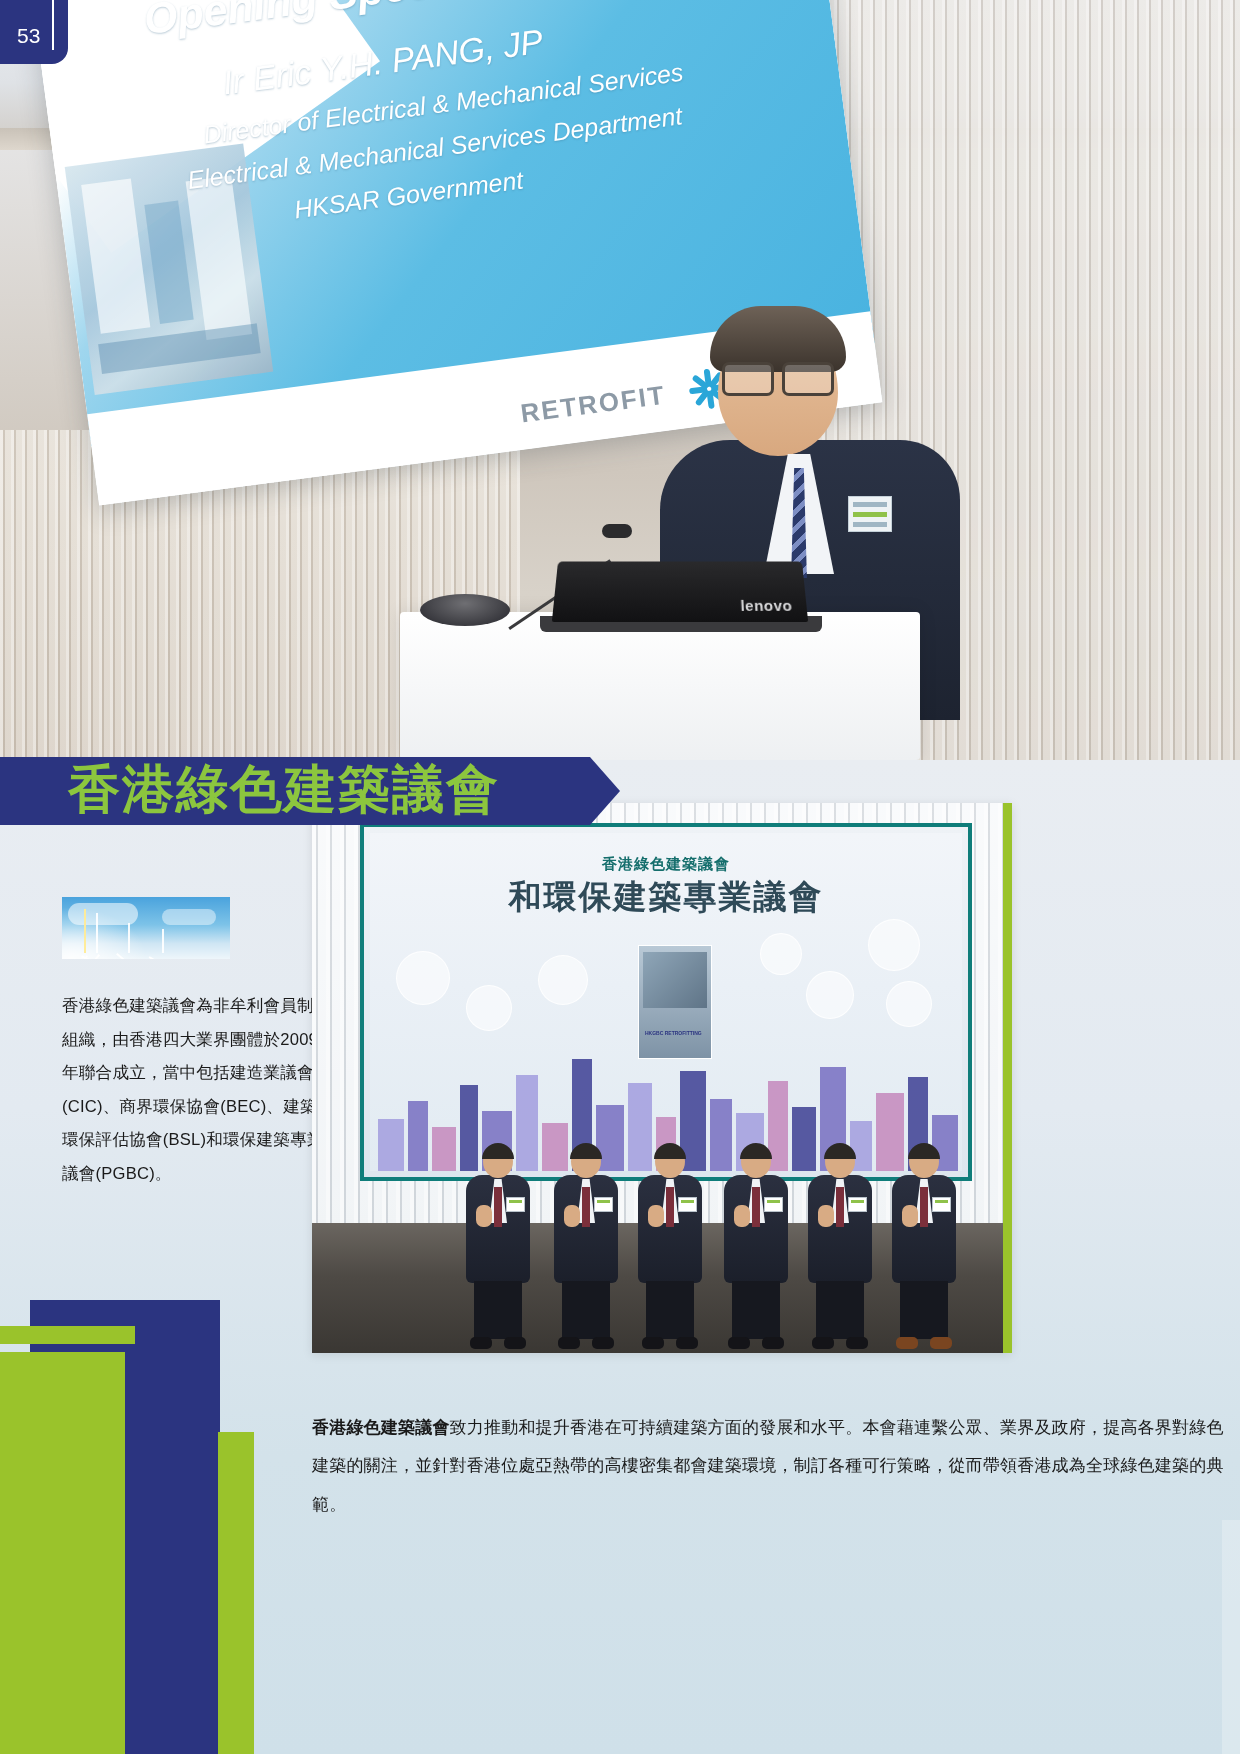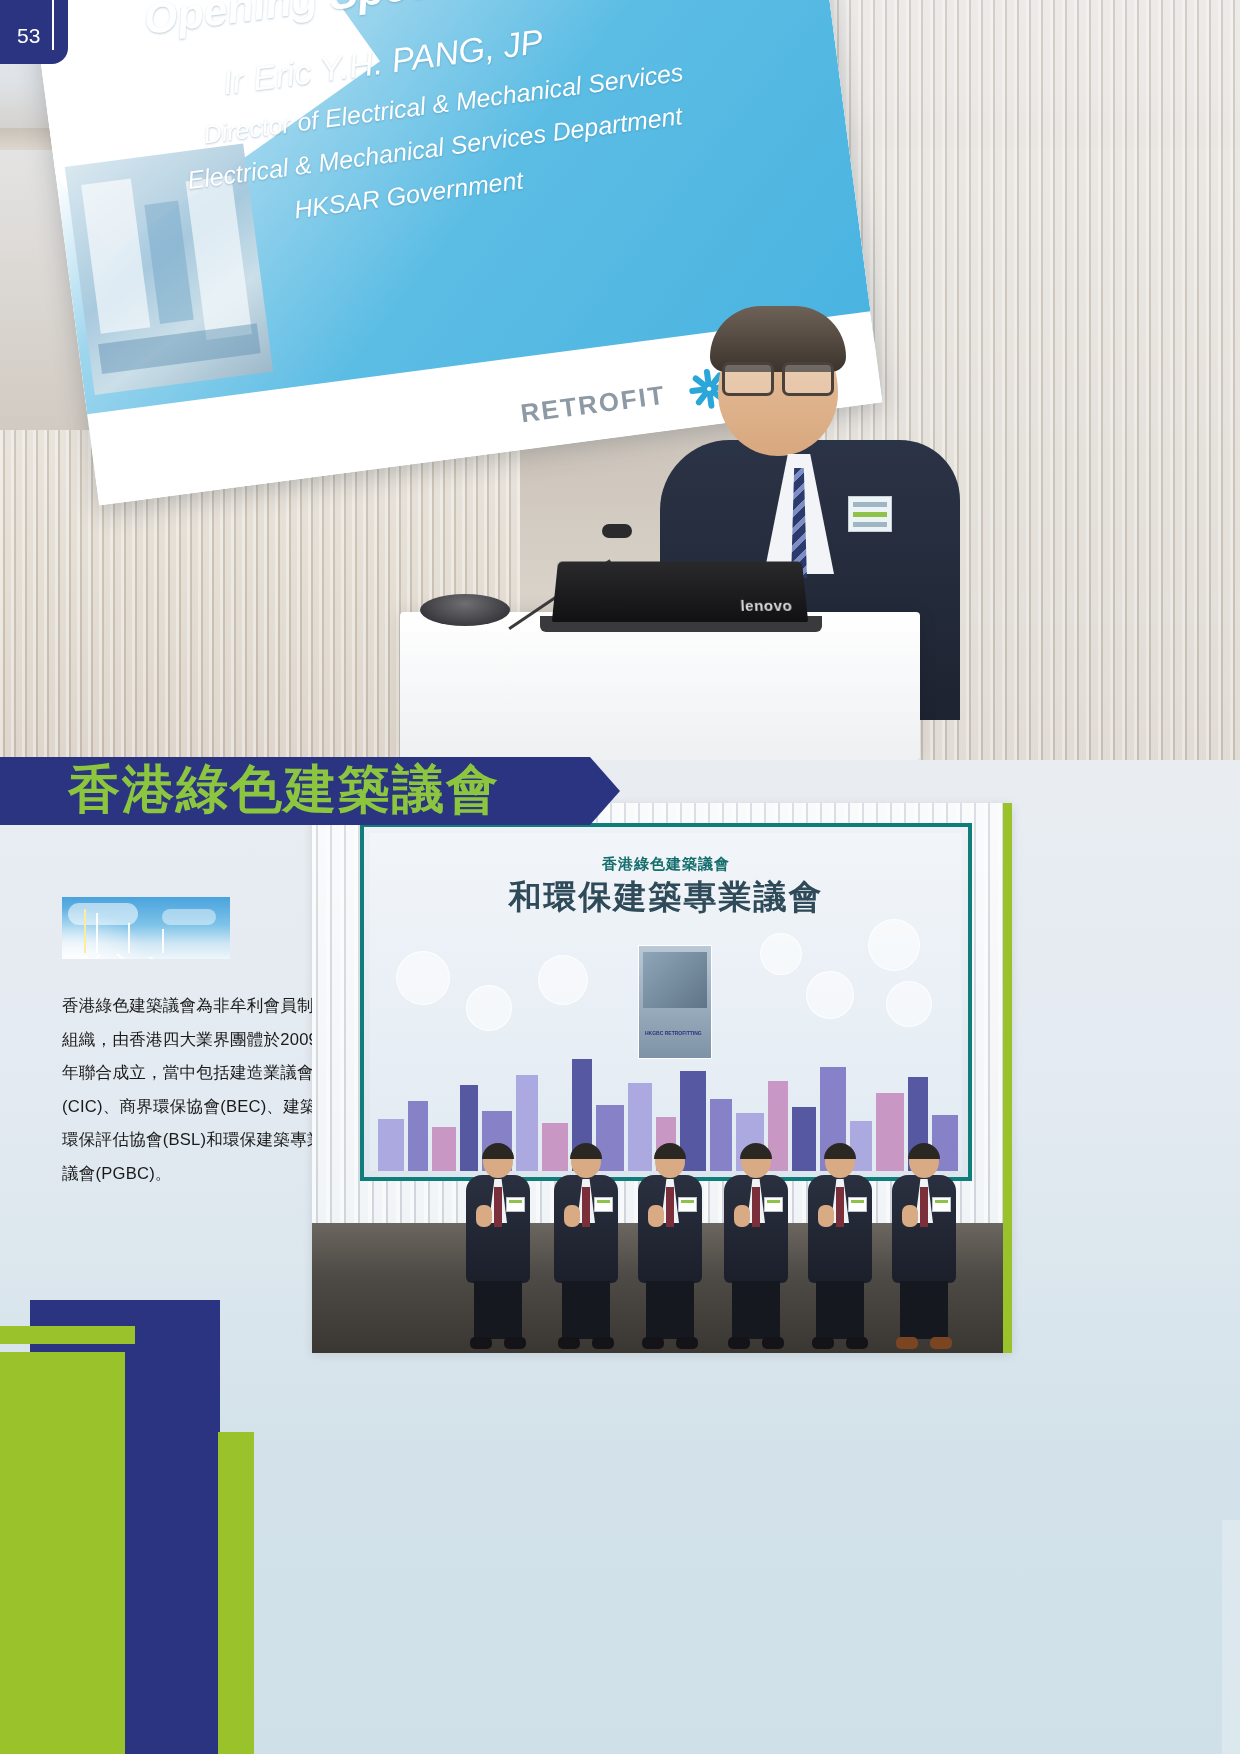--- a/index.html
+++ b/index.html
@@ -480,14 +480,15 @@
             <i></i>
           </div>
         <div class="ft a" style="background:#7a4520"></div>
           <div class="ft b" style="background:#7a4520"></div>
       </div>
     </div>
 
     <div class="mp-green-edge"></div>
   </div>
 
+  <p class="botpara"><b>香港綠色建築議會</b><span>致力推動和提升香港在可持續建築方面的發展和水平。本會藉連繫公眾、業界及政府，提高各界對綠色建築的關注，並針對香港位處亞熱帶的高樓密集都會建築環境，制訂各種可行策略，從而帶領香港成為全球綠色建築的典範。</span></p>
 
 </div>
 
 </body></html>

